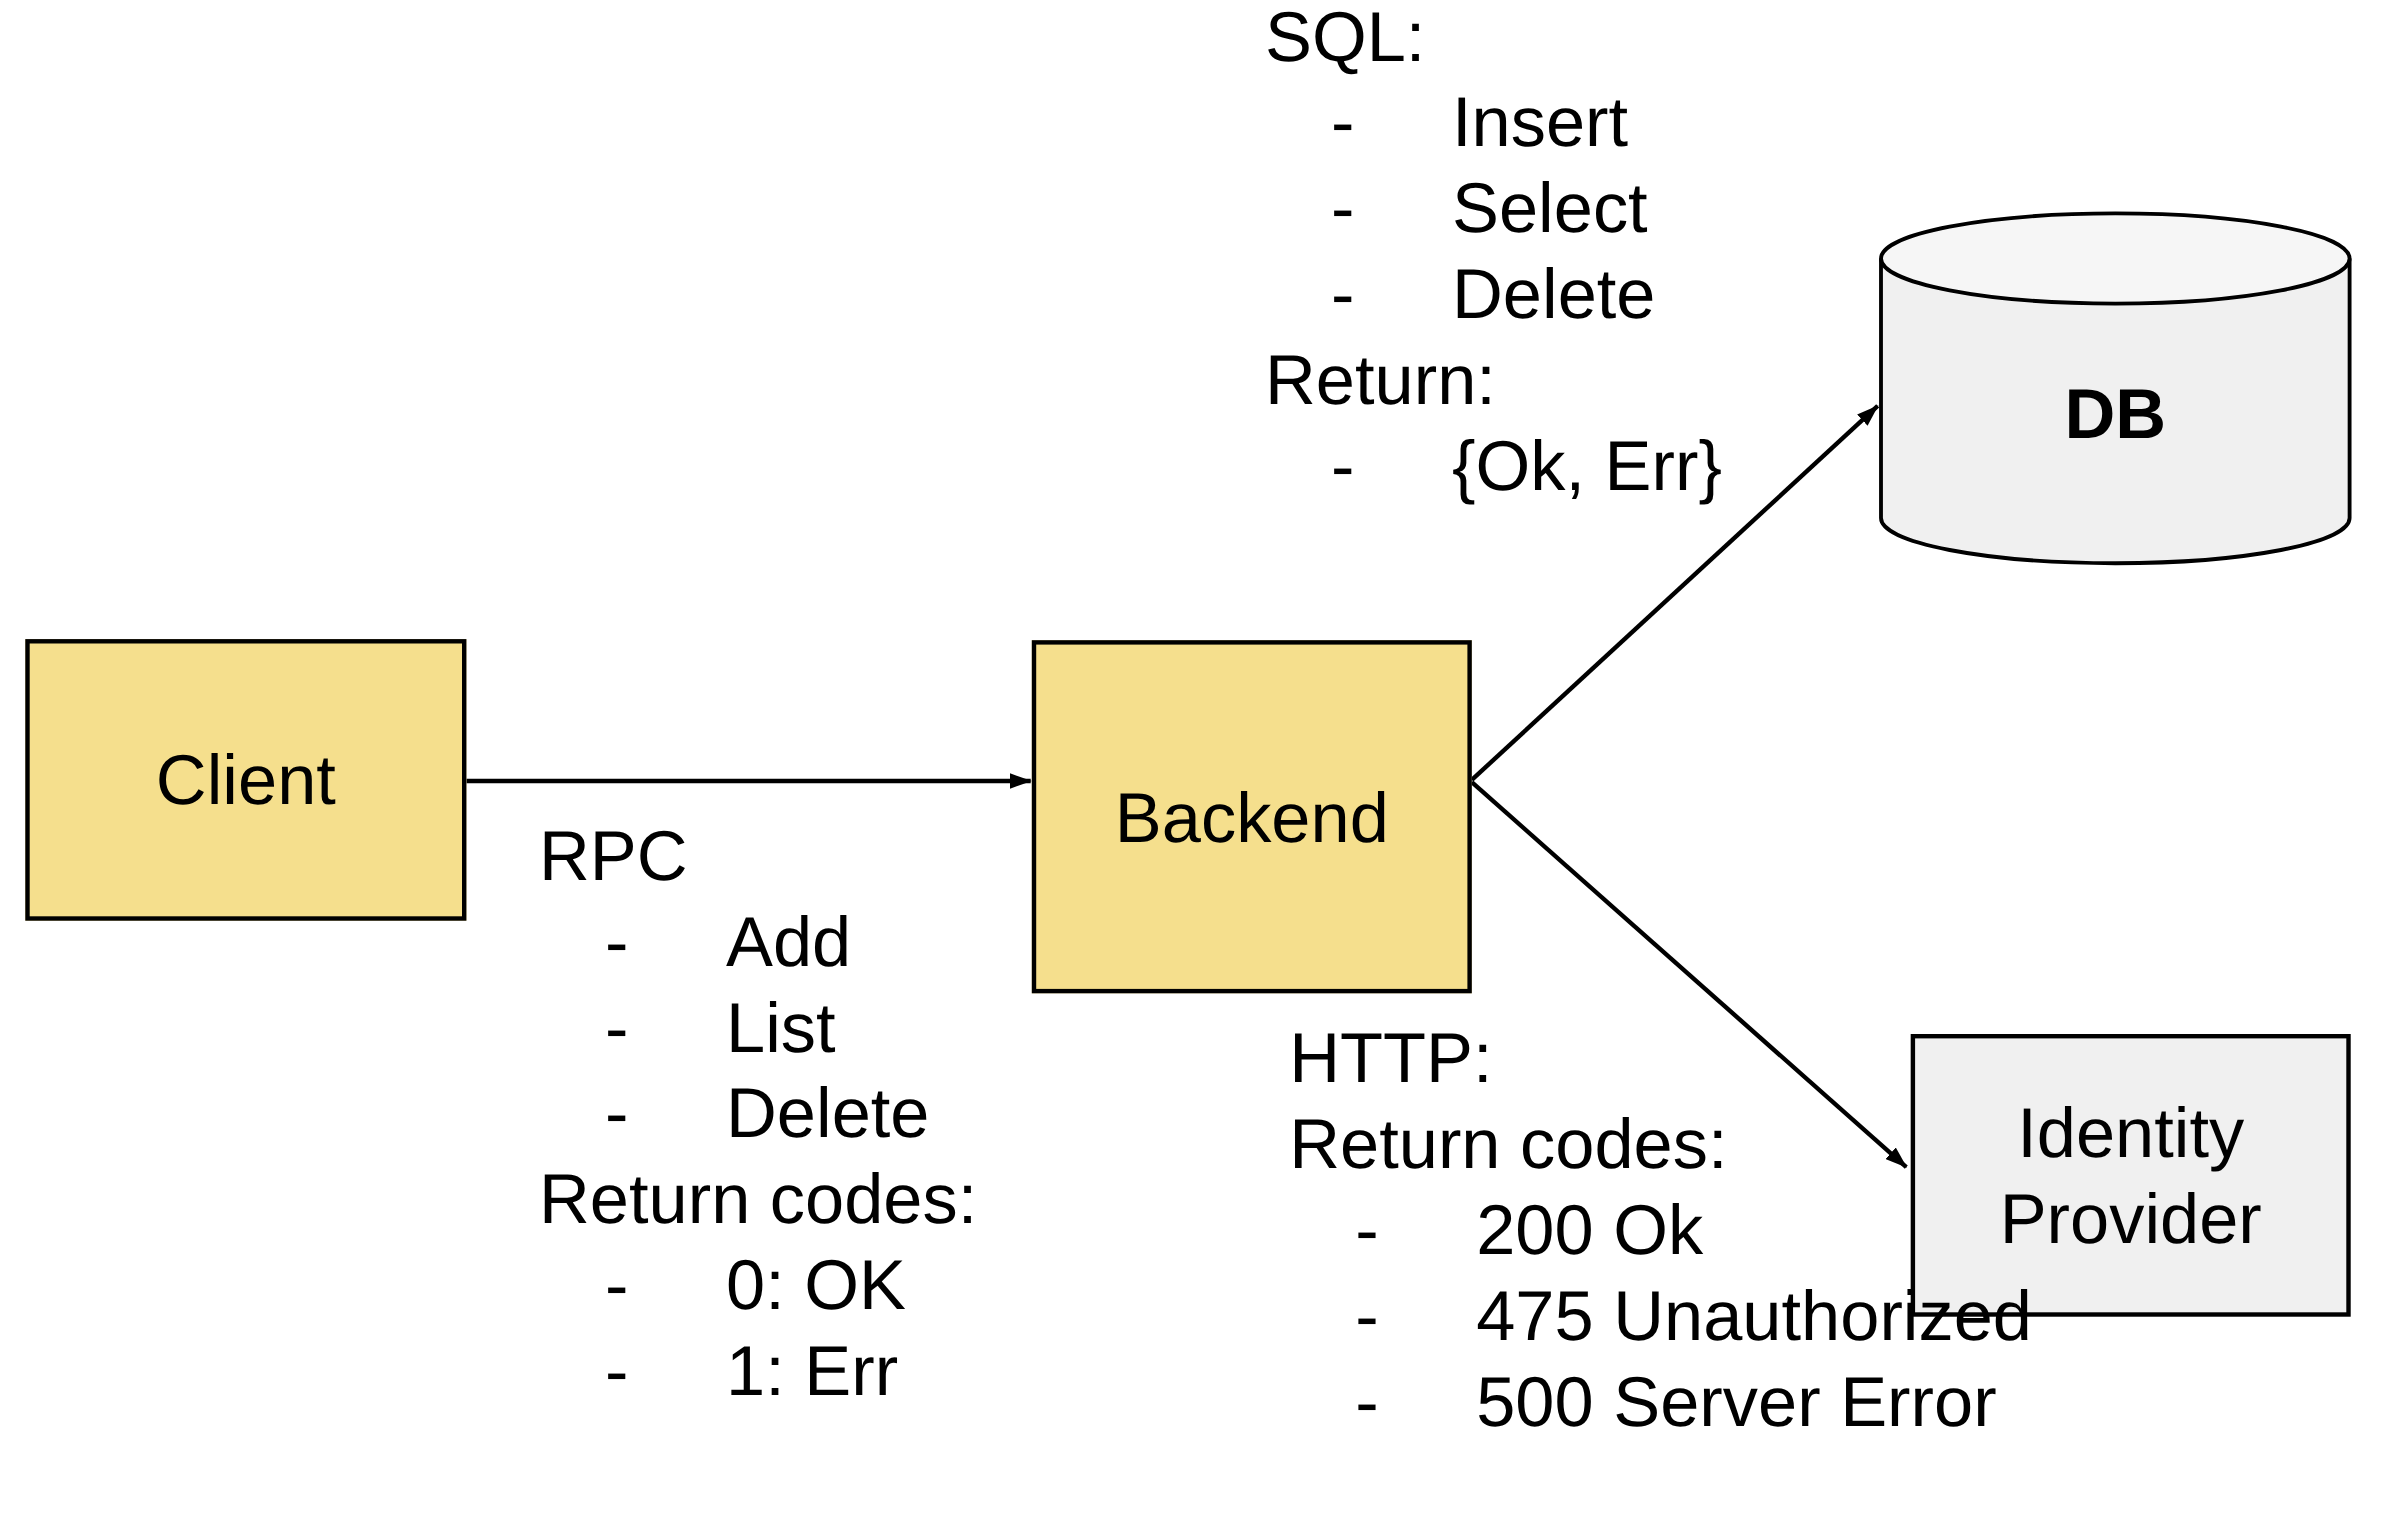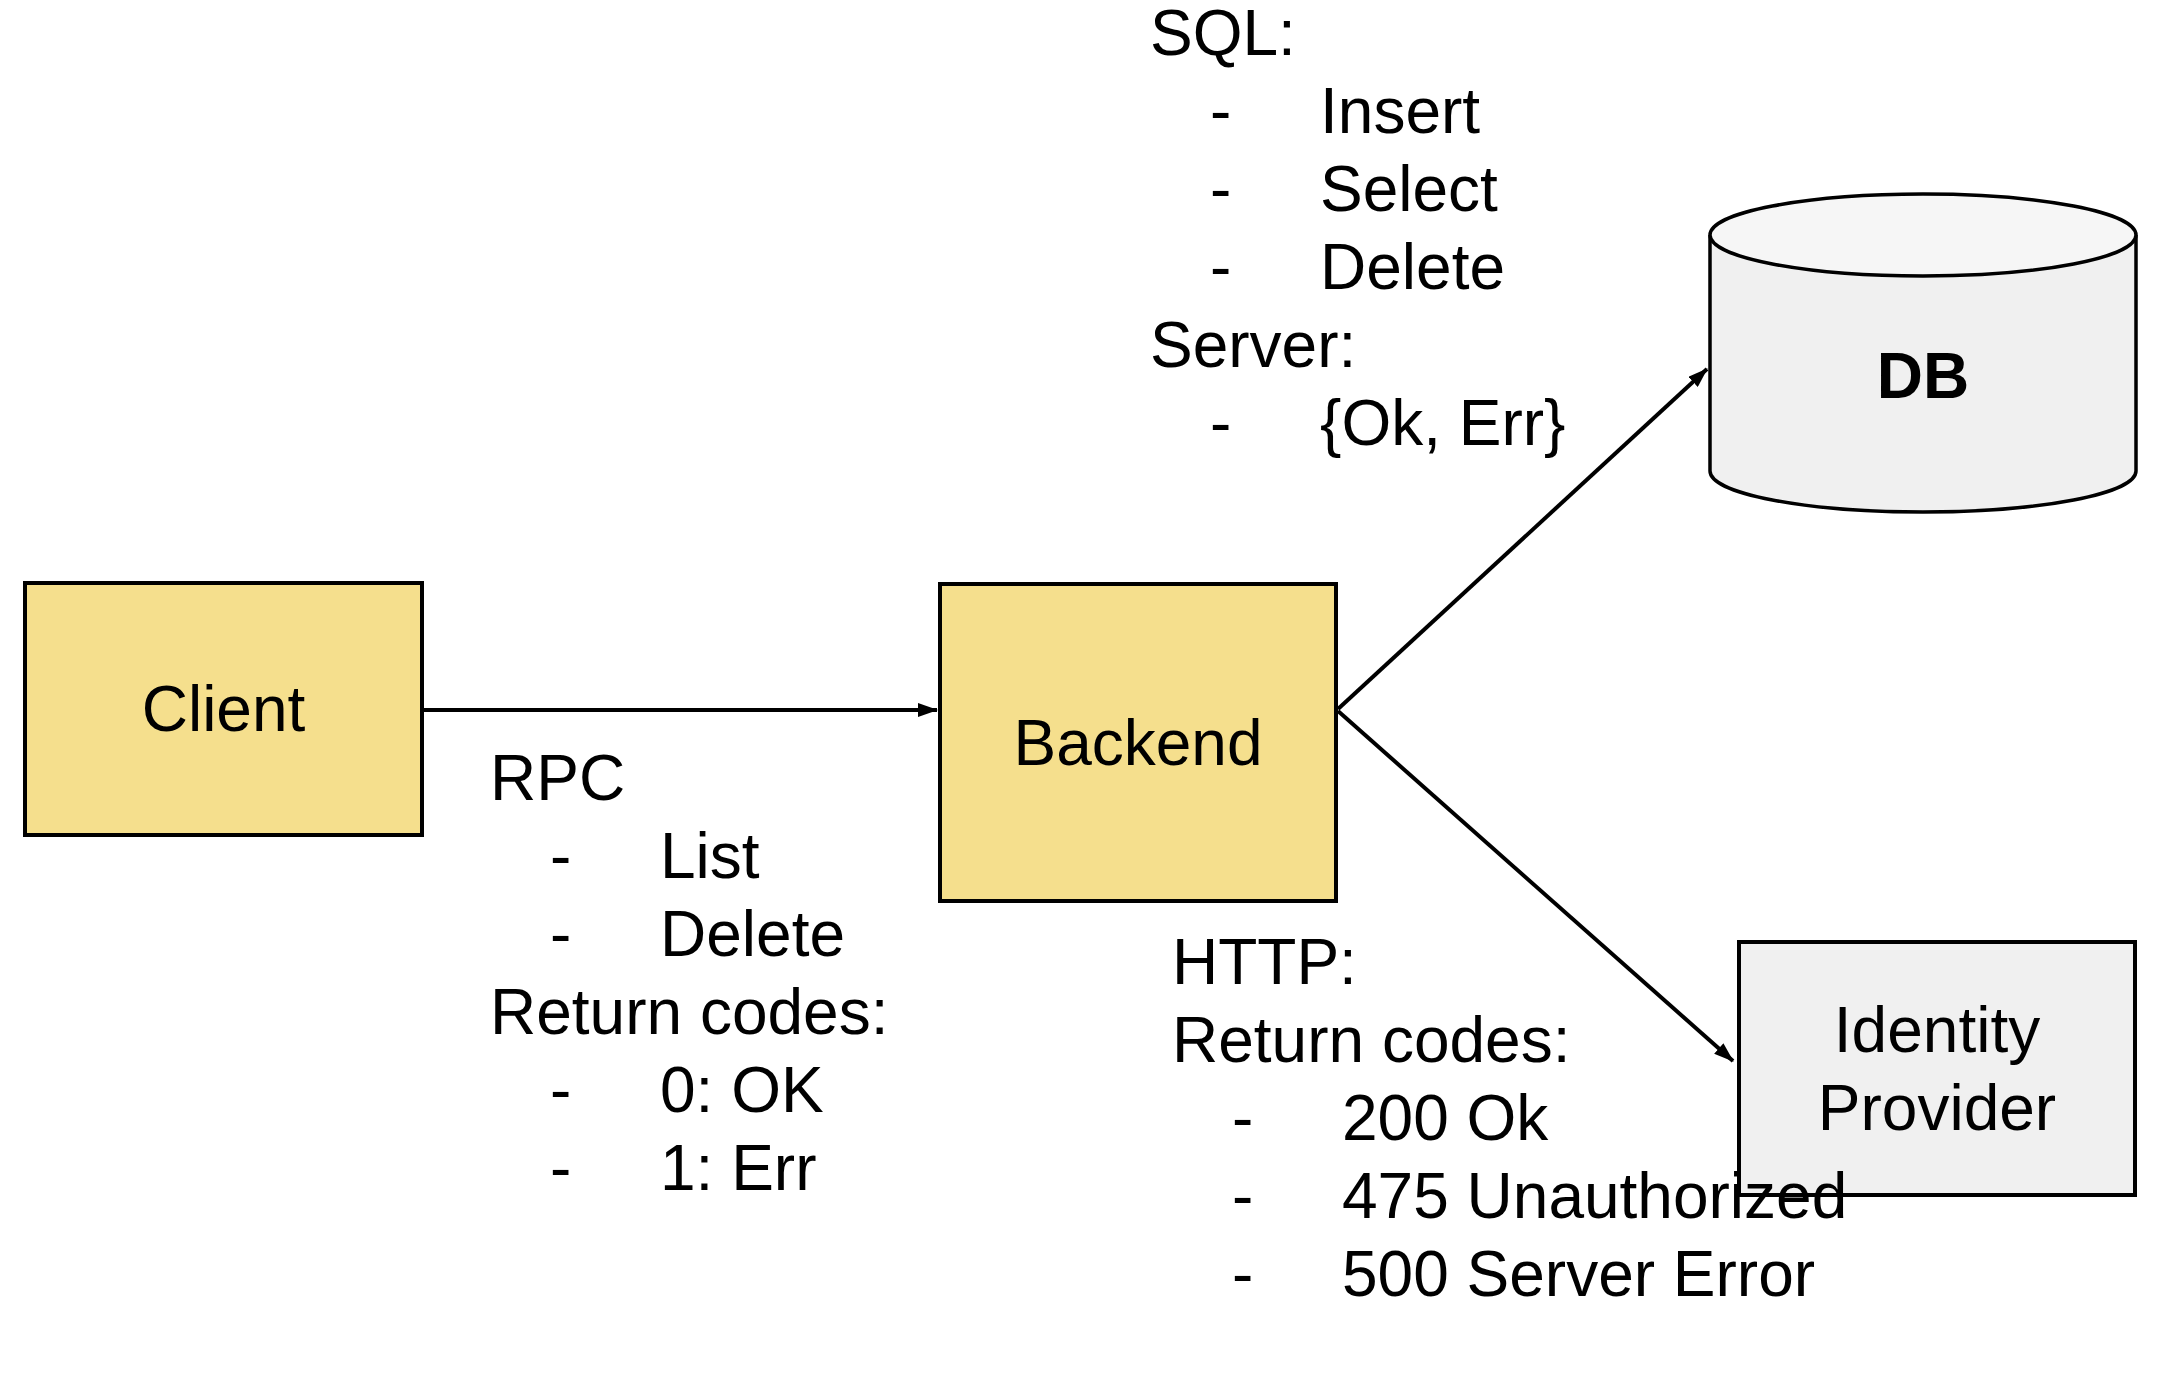--- a/index.html
+++ b/index.html
@@ -100,25 +100,26 @@
     <path d="M3,44 L3,280 A213,41 0 0 0 429,280 L429,44" style="fill: var(--node_gray, #F0F0F0); stroke: var(--ink, #000000); stroke-width: 3.5;"></path>
     <ellipse cx="216" cy="44" rx="213" ry="41" style="fill: var(--cylinder_top, #F6F6F6); stroke: var(--ink, #000000); stroke-width: 3.5;"></ellipse>
   </svg>
   <div class="db-label">DB</div>
 
   <div class="block block-sql">
       <div class="ln header">SQL:</div>
       <div class="ln bullet"><span class="dash">-</span><span>Insert</span></div>
       <div class="ln bullet"><span class="dash">-</span><span>Select</span></div>
       <div class="ln bullet"><span class="dash">-</span><span>Delete</span></div>
-      <div class="ln header">Server:</div>
+      <div class="ln header">Return:</div>
       <div class="ln bullet"><span class="dash">-</span><span>{Ok, Err}</span></div>
     </div>
   <div class="block block-rpc">
       <div class="ln header">RPC</div>
+      <div class="ln bullet"><span class="dash">-</span><span>Add</span></div>
       <div class="ln bullet"><span class="dash">-</span><span>List</span></div>
       <div class="ln bullet"><span class="dash">-</span><span>Delete</span></div>
       <div class="ln header">Return codes:</div>
       <div class="ln bullet"><span class="dash">-</span><span>0: OK</span></div>
       <div class="ln bullet"><span class="dash">-</span><span>1: Err</span></div>
     </div>
   <div class="block block-http">
       <div class="ln header">HTTP:</div>
       <div class="ln header">Return codes:</div>
       <div class="ln bullet"><span class="dash">-</span><span>200 Ok</span></div>

